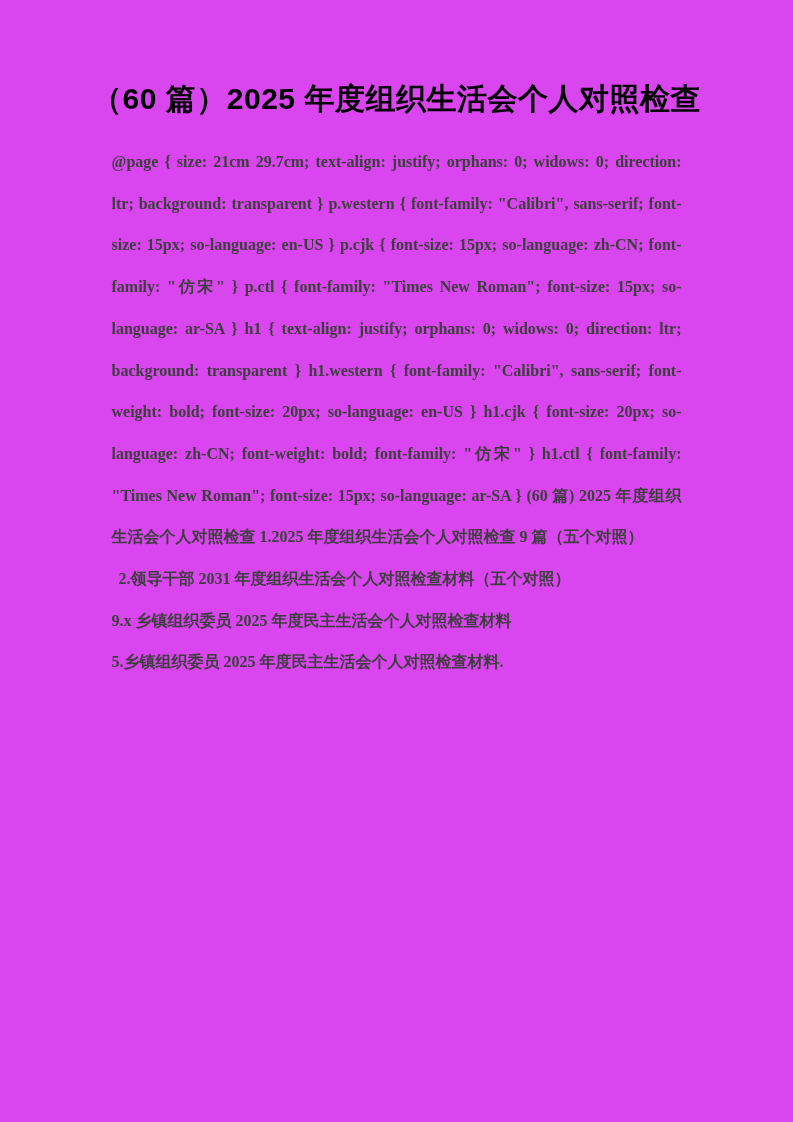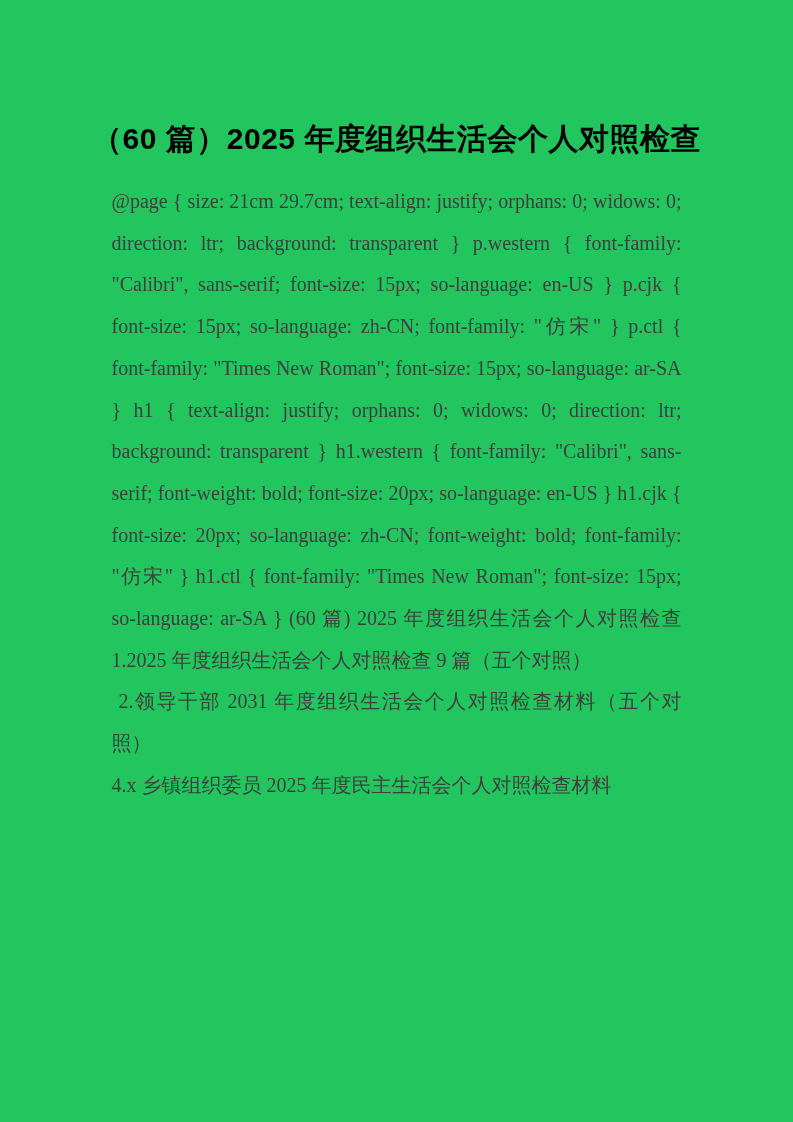--- a/index.html
+++ b/index.html
@@ -6,62 +6,64 @@
 
   html, body {
     background: #ffffff;
   }
 
   .page {
     position: relative;
     width: 793px;
     height: 1122px;
     margin: 0 auto;
-    background: #22c55e;
+    background: #d946ef;
     overflow: hidden;
-    padding-top: 110px;
+    padding-top: 70px;
     font-family: "Liberation Serif", "DejaVu Serif", serif;
   }
 
   .doc-title {
     width: 640px;
     margin: 0 auto;
     text-align: center;
     font-family: "Liberation Sans", "DejaVu Sans", sans-serif;
     font-weight: bold;
     font-size: 30px;
     line-height: 57px;
     color: #000000;
     letter-spacing: 0.5px;
   }
 
   .doc-body {
     width: 570px;
     margin: 14px auto 0 auto;
     color: #3e3e3e;
-    font-size: 20px;
+    font-size: 16px;
     line-height: 41.7px;
     text-align: justify;
     word-break: break-word;
+    font-weight: bold;
   }
 
   .doc-body p {
     margin: 0;
   }
 
   .doc-body p.indent {
     text-indent: 7px;
   }
 </style>
 </head>
 <body>
 
 <div class="page">
 
   <h1 class="doc-title">（60 篇）2025 年度组织生活会个人对照检查</h1>
 
   <div class="doc-body">
     <p>@page { size: 21cm 29.7cm; text-align: justify; orphans: 0; widows: 0; direction: ltr; background: transparent }  p.western { font-family: "Calibri", sans-serif; font-size: 15px; so-language: en-US }  p.cjk { font-size: 15px; so-language: zh-CN; font-family: "仿宋" } p.ctl { font-family: "Times New Roman"; font-size: 15px; so-language: ar-SA }  h1 { text-align: justify; orphans: 0; widows: 0; direction: ltr; background: transparent } h1.western { font-family: "Calibri", sans-serif; font-weight: bold; font-size: 20px; so-language: en-US } h1.cjk { font-size: 20px; so-language: zh-CN; font-weight: bold; font-family: "仿宋" } h1.ctl { font-family: "Times New Roman"; font-size: 15px; so-language: ar-SA } (60 篇) 2025 年度组织生活会个人对照检查 1.2025 年度组织生活会个人对照检查 9 篇（五个对照）</p>
     <p class="indent">2.领导干部 2031 年度组织生活会个人对照检查材料（五个对照）</p>
-    <p>4.x 乡镇组织委员 2025 年度民主生活会个人对照检查材料</p>
+    <p>9.x 乡镇组织委员 2025 年度民主生活会个人对照检查材料</p>
+    <p>5.乡镇组织委员 2025 年度民主生活会个人对照检查材料.</p>
   </div>
 
 </div>
 
 </body></html>

